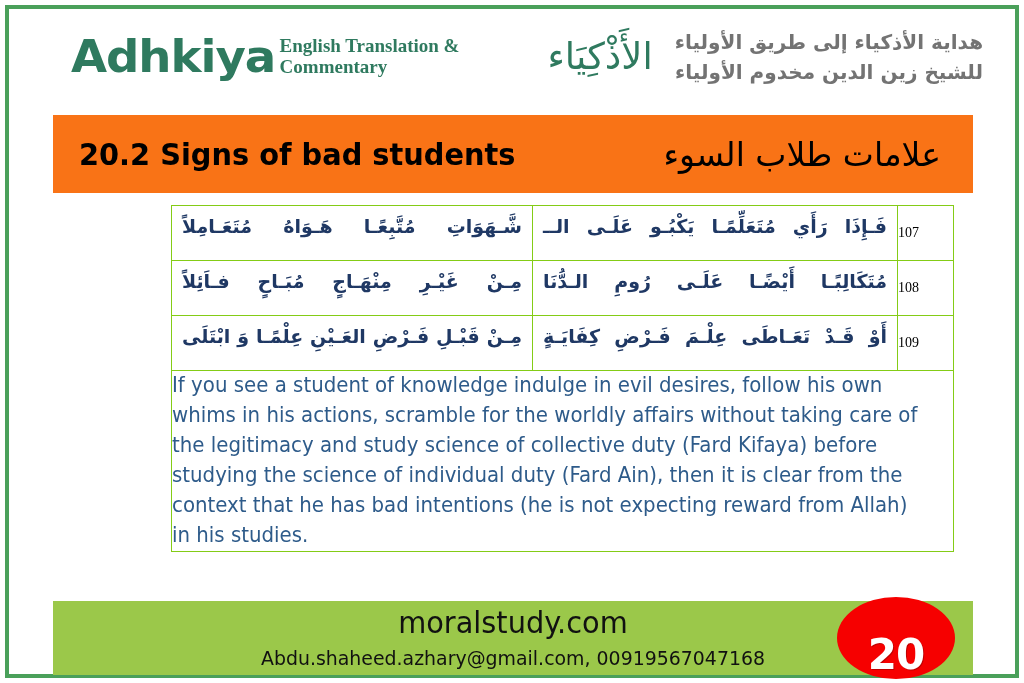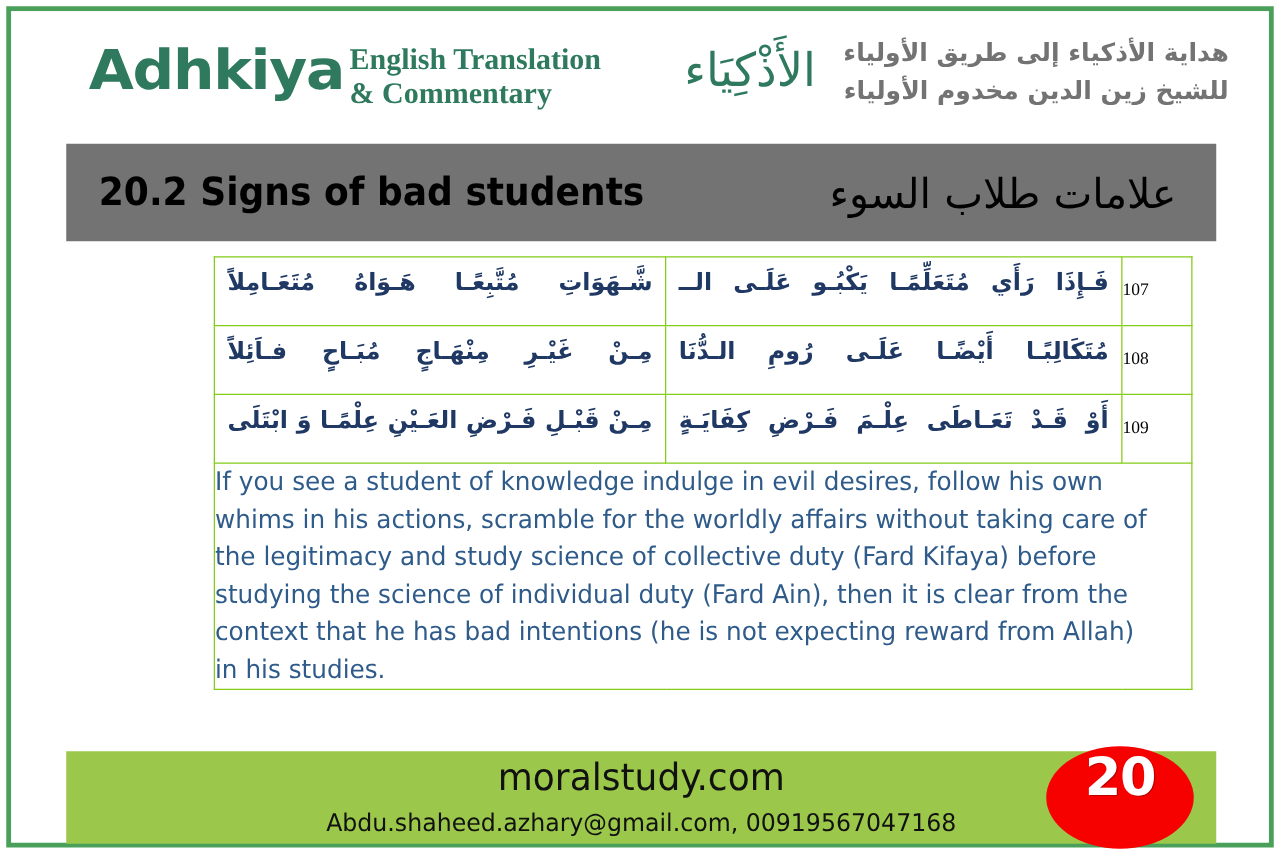--- a/index.html
+++ b/index.html
@@ -58,21 +58,21 @@
     font-size: 44px;
     line-height: 1;
     color: #2f7a5f;
     letter-spacing: -1px;
     transform: scaleX(1.06);
     transform-origin: left center;
   }
   .logo-sub {
     font-family: "Liberation Serif", serif;
     font-weight: bold;
-    font-size: 24px;
+    font-size: 19px;
     line-height: 1.12;
     color: #2f7a5f;
     max-width: 220px;
   }
   .arabic-head {
     position: absolute;
     right: 20px;
     top: 8px;
     display: flex;
     align-items: center;
@@ -100,21 +100,21 @@
     white-space: nowrap;
   }
 
   
   .titlebar {
     position: absolute;
     left: 44px;
     top: 106px;
     width: 920px;
     height: 78px;
-    background: #737373;
+    background: #f97316;
     display: flex;
     align-items: center;
     justify-content: space-between;
     padding: 0 26px 0 26px;
     box-sizing: border-box;
   }
   .titlebar-en {
     font-family: "DejaVu Sans", sans-serif;
     font-weight: bold;
     font-size: 31px;
@@ -219,21 +219,21 @@
   }
   .page-badge {
     position: absolute;
     right: 18px;
     top: -4px;
     width: 118px;
     height: 82px;
     border-radius: 50%;
     background: #f60000;
     display: flex;
-    align-items: flex-start;
+    align-items: flex-end;
     justify-content: center;
   }
   .page-badge-num {
     font-family: "DejaVu Sans", sans-serif;
     font-weight: bold;
     font-size: 42px;
     color: #ffffff;
     text-shadow: 1px 1px 0 #c00000;
     letter-spacing: -1px;
   }

